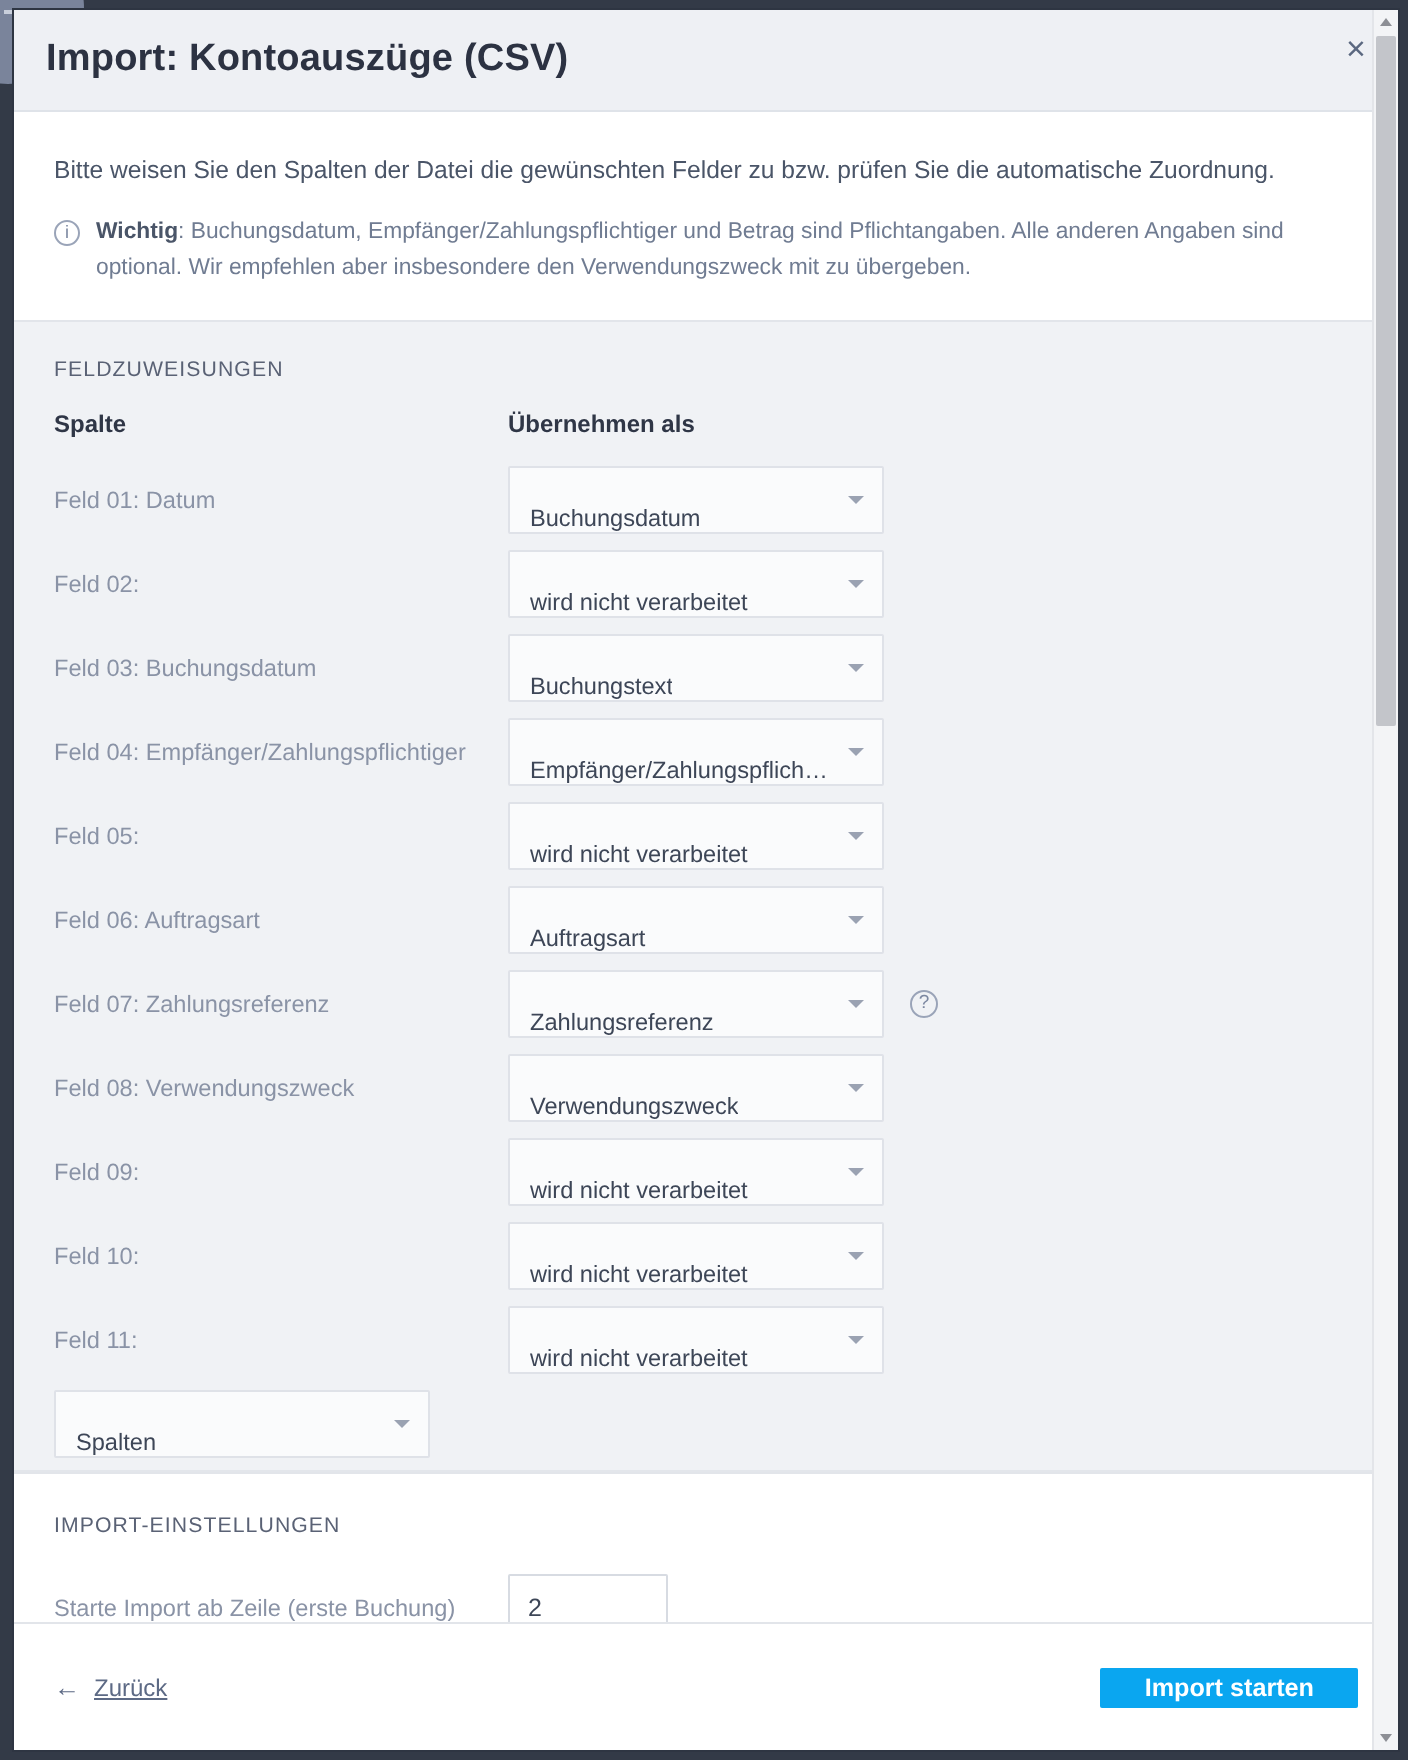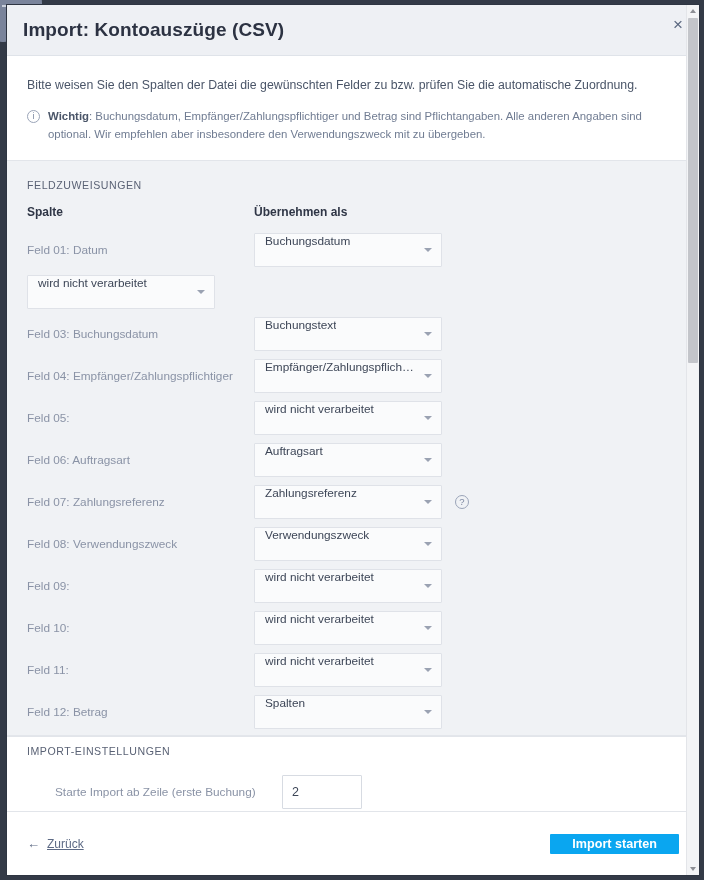--- a/index.html
+++ b/index.html
@@ -153,21 +153,21 @@
     white-space: nowrap;
   }
   .select-wrap {
     position: relative;
     width: 188px;
     height: 34px;
     background: #fafbfc;
     border: 1px solid #dfe2e8;
     border-radius: 1px;
     display: flex;
-    align-items: flex-start;
+    align-items: flex-end;
     padding: 0 24px 0 10px;
     cursor: pointer;
   }
   .select-value {
     font-size: 11.8px;
     color: #3d4657;
     white-space: nowrap;
     overflow: hidden;
     text-overflow: ellipsis;
   }
@@ -194,32 +194,31 @@
   #inner-divider {
     height: 1px;
     background: #e3e6eb;
     margin-top: 2px;
   }
 
   
   #section-settings {
     background: #ffffff;
     border-top: 1px solid #e2e5ea;
-    padding: 8px 20px 22px 20px;
+    padding: 20px 20px 22px 20px;
   }
   #section-settings .section-label { padding: 0 0 18px 0; }
   #settings-row {
     display: flex;
     align-items: center;
   }
   #settings-label {
     width: 227px;
     font-size: 11.8px;
     color: #8a93a6;
-    margin-left: 28px;
   }
   #start-row-input {
     width: 80px;
     height: 34px;
     border: 1px solid #d7dbe2;
     background: #fff;
     font-family: "Liberation Sans", sans-serif;
     font-size: 12.5px;
     color: #3d4657;
     padding: 0 9px;
@@ -334,20 +333,21 @@
         </div>
         <div class="field-rows" id="field-rows">
             <div class="field-row">
               <div class="field-label">Feld 01: Datum</div>
               <div class="select-wrap">
                 <span class="select-value">Buchungsdatum</span>
                 <span class="caret"></span>
               </div>
             </div>
             <div class="field-row">
+              <div class="field-label">Feld 02:</div>
               <div class="select-wrap">
                 <span class="select-value">wird nicht verarbeitet</span>
                 <span class="caret"></span>
               </div>
             </div>
             <div class="field-row">
               <div class="field-label">Feld 03: Buchungsdatum</div>
               <div class="select-wrap">
                 <span class="select-value">Buchungstext</span>
                 <span class="caret"></span>
@@ -404,21 +404,20 @@
               </div>
             </div>
             <div class="field-row">
               <div class="field-label">Feld 11:</div>
               <div class="select-wrap">
                 <span class="select-value">wird nicht verarbeitet</span>
                 <span class="caret"></span>
               </div>
             </div>
             <div class="field-row">
-              <div class="field-label">Feld 12: Betrag</div>
               <div class="select-wrap">
                 <span class="select-value">Spalten</span>
                 <span class="caret"></span>
               </div>
             </div>
           </div>
         <div id="inner-divider"></div>
       </div>
 
       <div id="section-settings">

